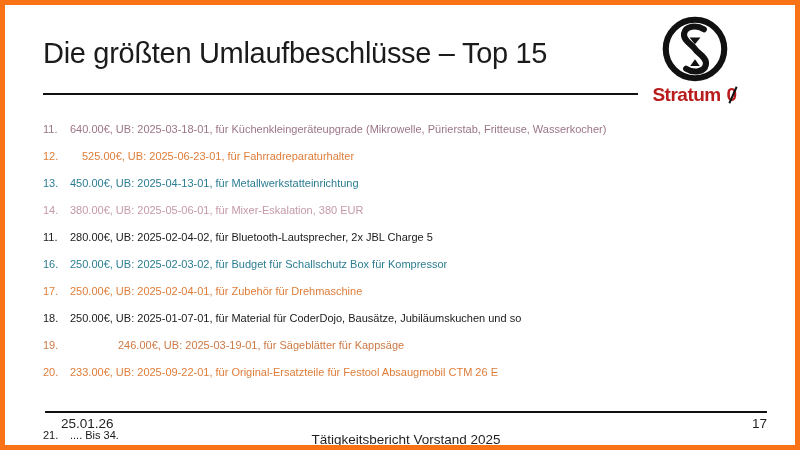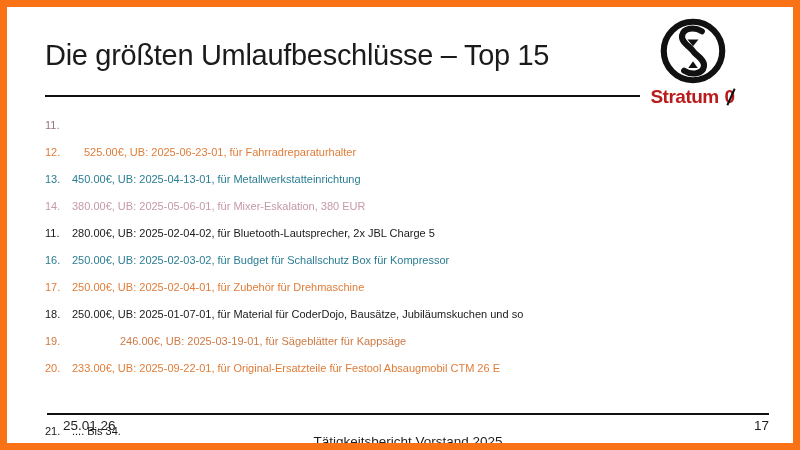--- a/index.html
+++ b/index.html
@@ -3,21 +3,21 @@
 <meta charset="utf-8">
 <style>
   html, body { margin: 0; padding: 0; background: #ffffff; }
   .slide {
     position: relative;
     width: 800px;
     height: 450px;
     background: #ffffff;
     font-family: "Liberation Sans", sans-serif;
     box-sizing: border-box;
-    border: 7px solid #f97316;
+    border: 5px solid #f97316;
     overflow: hidden;
   }
   .title {
     position: absolute;
     left: 38px;
     top: 32px;
     font-size: 29px;
     font-weight: 400;
     color: #1b1b1b;
     letter-spacing: -0.3px;
@@ -63,21 +63,21 @@
   
   .list {
     position: absolute;
     left: 38px;
     top: 104px;
     width: 600px;
   }
   .row {
     display: flex;
     height: 27px;
-    align-items: center;
+    align-items: flex-end;
     font-size: 11px;
     line-height: 14px;
   }
   .row .num {
     width: 27px;
     flex: 0 0 27px;
   }
   .row .txt { white-space: nowrap; }
   
   .footer-rule {
@@ -117,20 +117,21 @@
         <path d="M 42 33 L 58 33 L 50 43 Z" fill="#111111"></path>
         <path d="M 43 75 L 57 75 L 50 65 Z" fill="#111111"></path>
       </svg>
     </span>
     <div class="logo-text"><span>Stratum</span>&nbsp;<span class="zero">0</span></div>
   </div>
 
   <div class="list">
       <div class="row" style="color: rgb(155, 117, 136);">
         <span class="num">11.</span>
+        <span class="txt">640.00€, UB: 2025-03-18-01, für Küchenkleingeräteupgrade (Mikrowelle, Pürierstab, Fritteuse, Wasserkocher)</span>
       </div>
       <div class="row" style="color: rgb(223, 124, 56); gap: 12px;">
         <span class="num">12.</span>
         <span class="txt">525.00€, UB: 2025-06-23-01, für Fahrradreparaturhalter</span>
       </div>
       <div class="row" style="color: rgb(43, 125, 147);">
         <span class="num">13.</span>
         <span class="txt">450.00€, UB: 2025-04-13-01, für Metallwerkstatteinrichtung</span>
       </div>
       <div class="row" style="color: rgb(197, 154, 167);">

